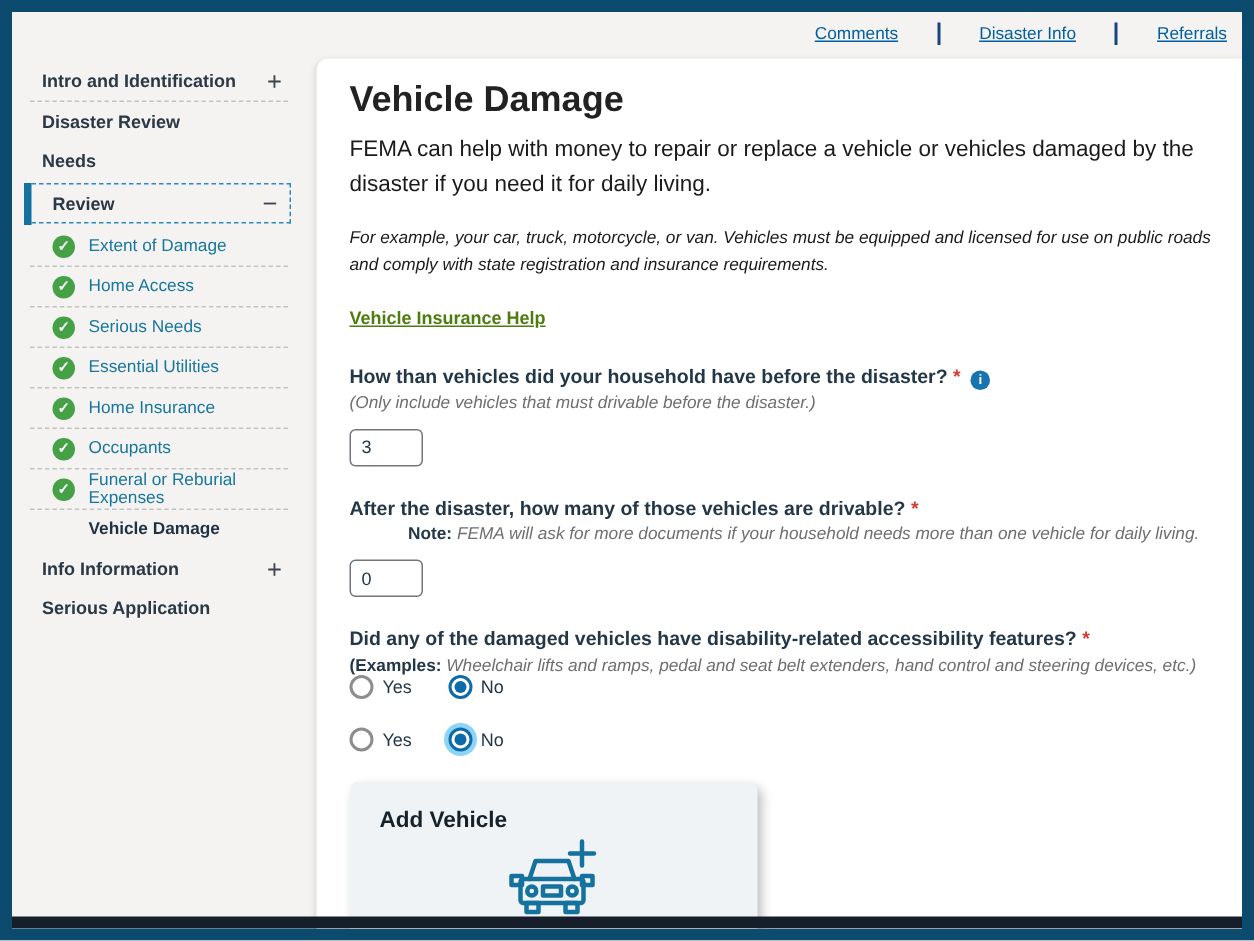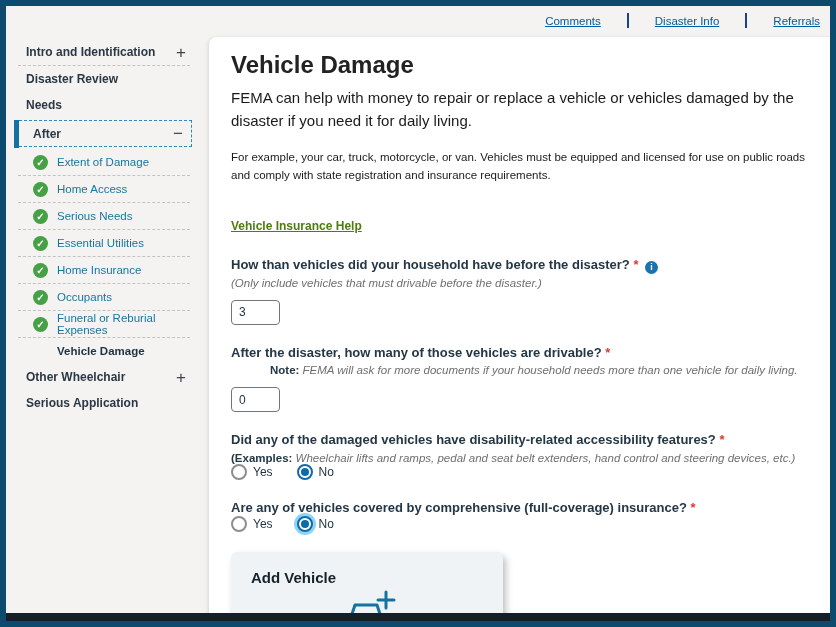--- a/index.html
+++ b/index.html
@@ -1,20 +1,20 @@
 <!DOCTYPE html>
 <html><head>
 <meta charset="utf-8">
 <style>
   * { margin:0; padding:0; box-sizing:border-box; }
   body { font-family:"Liberation Sans", sans-serif; background:#dcdcdc; }
 
   .frame {
     position:relative; width:836px; height:627px;
-    border:6px solid #0c4a6e; background:#f4f3f2; overflow:hidden;
+    border:8px solid #0c4a6e; background:#f4f3f2; overflow:hidden;
   }
 
   
   .top-links {
     position:absolute; top:7px; right:10px;
     display:flex; align-items:center; gap:26px;
   }
   .top-link {
     color:#005ea2; font-size:11.5px; text-decoration:underline;
     cursor:pointer; white-space:nowrap;
@@ -58,21 +58,21 @@
 
   
   .main-card {
     position:absolute; left:203px; top:31px; width:629px; height:586px;
     background:#fff; border-radius:8px 0 0 0;
     box-shadow:-1px 1px 4px rgba(0,0,0,0.12);
     padding:14px 24px 0 22px;
   }
   .page-title { font-size:24px; font-weight:600; color:#222; margin-bottom:8px; }
   .lead { font-size:15px; color:#1b1b1b; line-height:1.5; margin-bottom:16px; }
-  .desc { font-size:11.5px; color:#1b1b1b; line-height:1.6; margin-bottom:31px; }
+  .desc { font-size:11.5px; color:#1b1b1b; line-height:1.6; margin-bottom:16px;font-style:italic; }
   .help-link {
     display:inline-block; font-size:12px; color:#4d7c0f;
     text-decoration:underline; cursor:pointer; margin-bottom:4px;font-weight:bold;
   }
 
   .question { margin-top:19px; }
   .q-label { font-size:13px; font-weight:bold; color:#233746; line-height:1.35; }
   .req { color:#d83933; font-weight:bold; }
   .info-icon {
     display:inline-block; width:13px; height:13px; border-radius:50%;
@@ -142,21 +142,21 @@
 
     <div class="side-item">
       <span class="lbl">Disaster Review</span>
     </div>
 
     <div class="side-item">
       <span class="lbl">Needs</span>
     </div>
 
     <div class="side-item active">
-      <span class="lbl">After</span>
+      <span class="lbl">Review</span>
       <span class="expand-ic">−</span>
     </div>
 
     <div class="side-sub">
       <span class="check-ic"></span>
       <span class="lbl">Extent of Damage</span>
     </div>
     <div class="side-sep"></div>
 
     <div class="side-sub">
@@ -193,21 +193,21 @@
       <span class="check-ic"></span>
       <span class="lbl">Funeral or Reburial Expenses</span>
     </div>
     <div class="side-sep"></div>
 
     <div class="side-sub current">
       <span class="lbl">Vehicle Damage</span>
     </div>
 
     <div class="side-item">
-      <span class="lbl">Other Wheelchair</span>
+      <span class="lbl">Info Information</span>
       <span class="expand-ic">+</span>
     </div>
 
     <div class="side-item">
       <span class="lbl">Serious Application</span>
     </div>
   </nav>
 
   <main class="main-card">
     <h1 class="page-title">Vehicle Damage</h1>
@@ -254,24 +254,20 @@
         </span>
         <span class="radio-opt">
           <span class="radio selected"></span>
           <span class="opt-lbl">No</span>
         </span>
       </div>
     </div>
 
     
     <div class="question">
-      <div class="q-label">
-        <span>Are any of vehicles covered by comprehensive (full-coverage) insurance?</span>
-        <span class="req">*</span>
-      </div>
       <div class="radio-row">
         <span class="radio-opt">
           <span class="radio"></span>
           <span class="opt-lbl">Yes</span>
         </span>
         <span class="radio-opt">
           <span class="radio selected focused"></span>
           <span class="opt-lbl">No</span>
         </span>
       </div>

